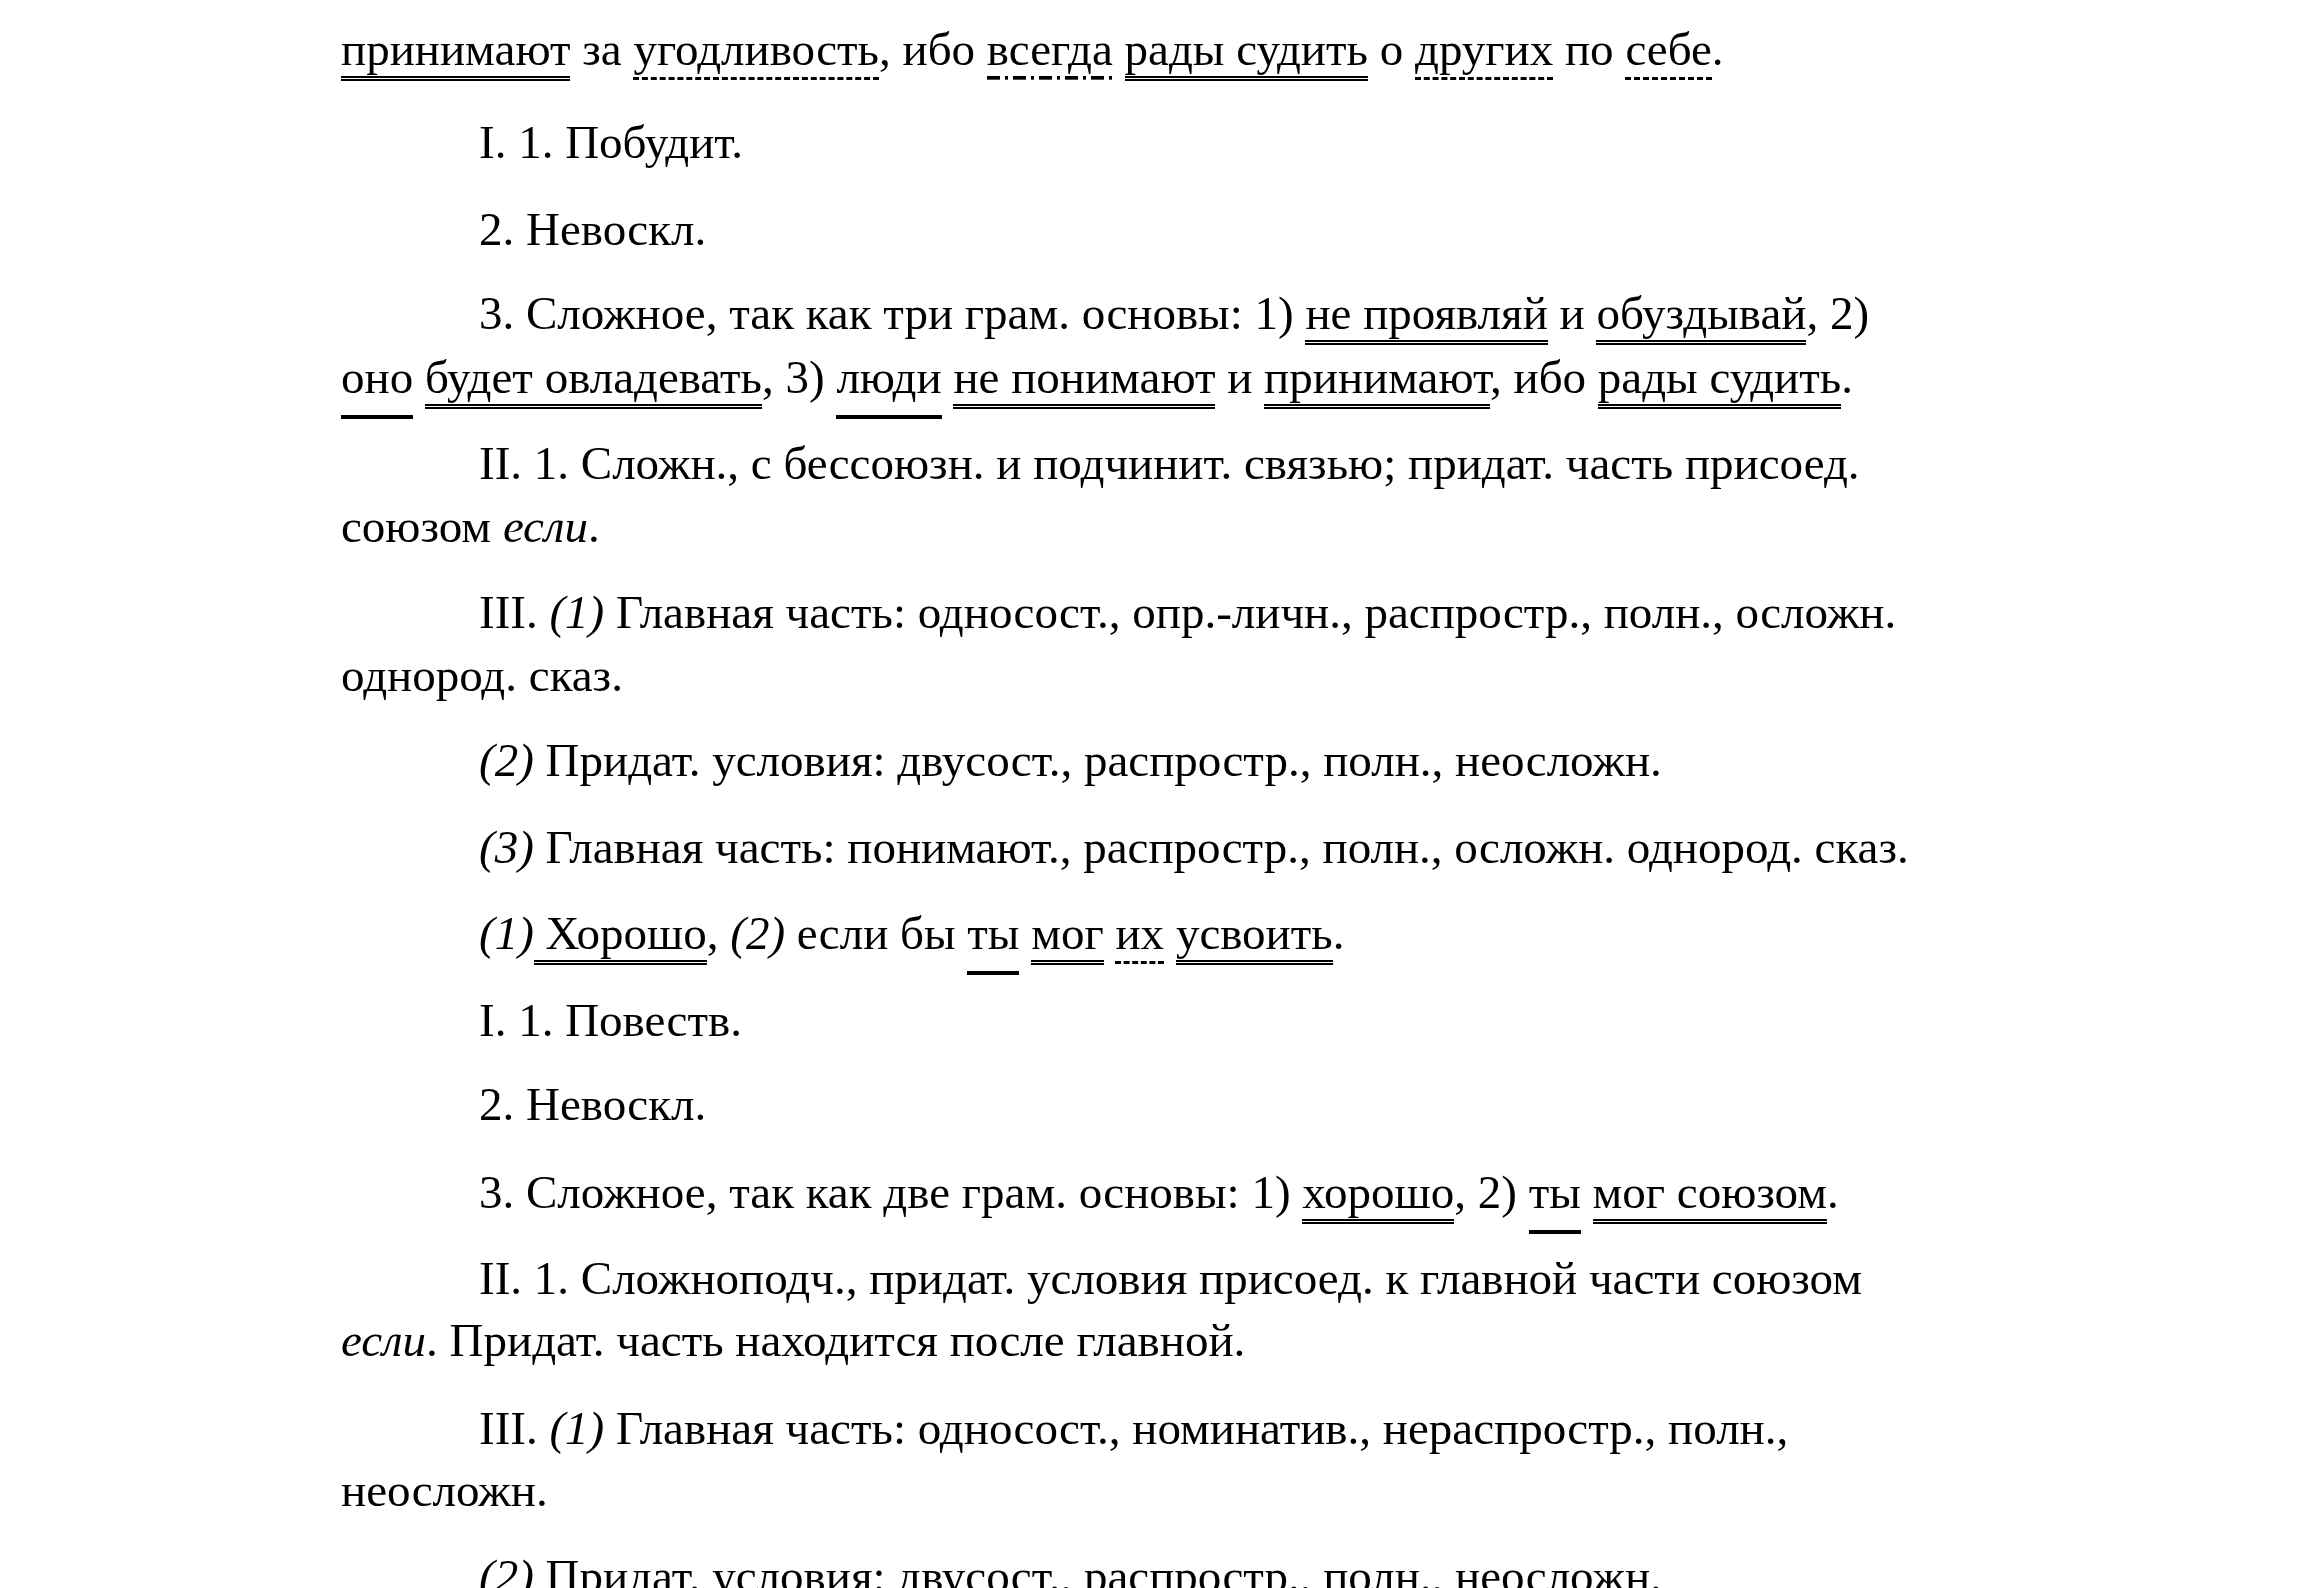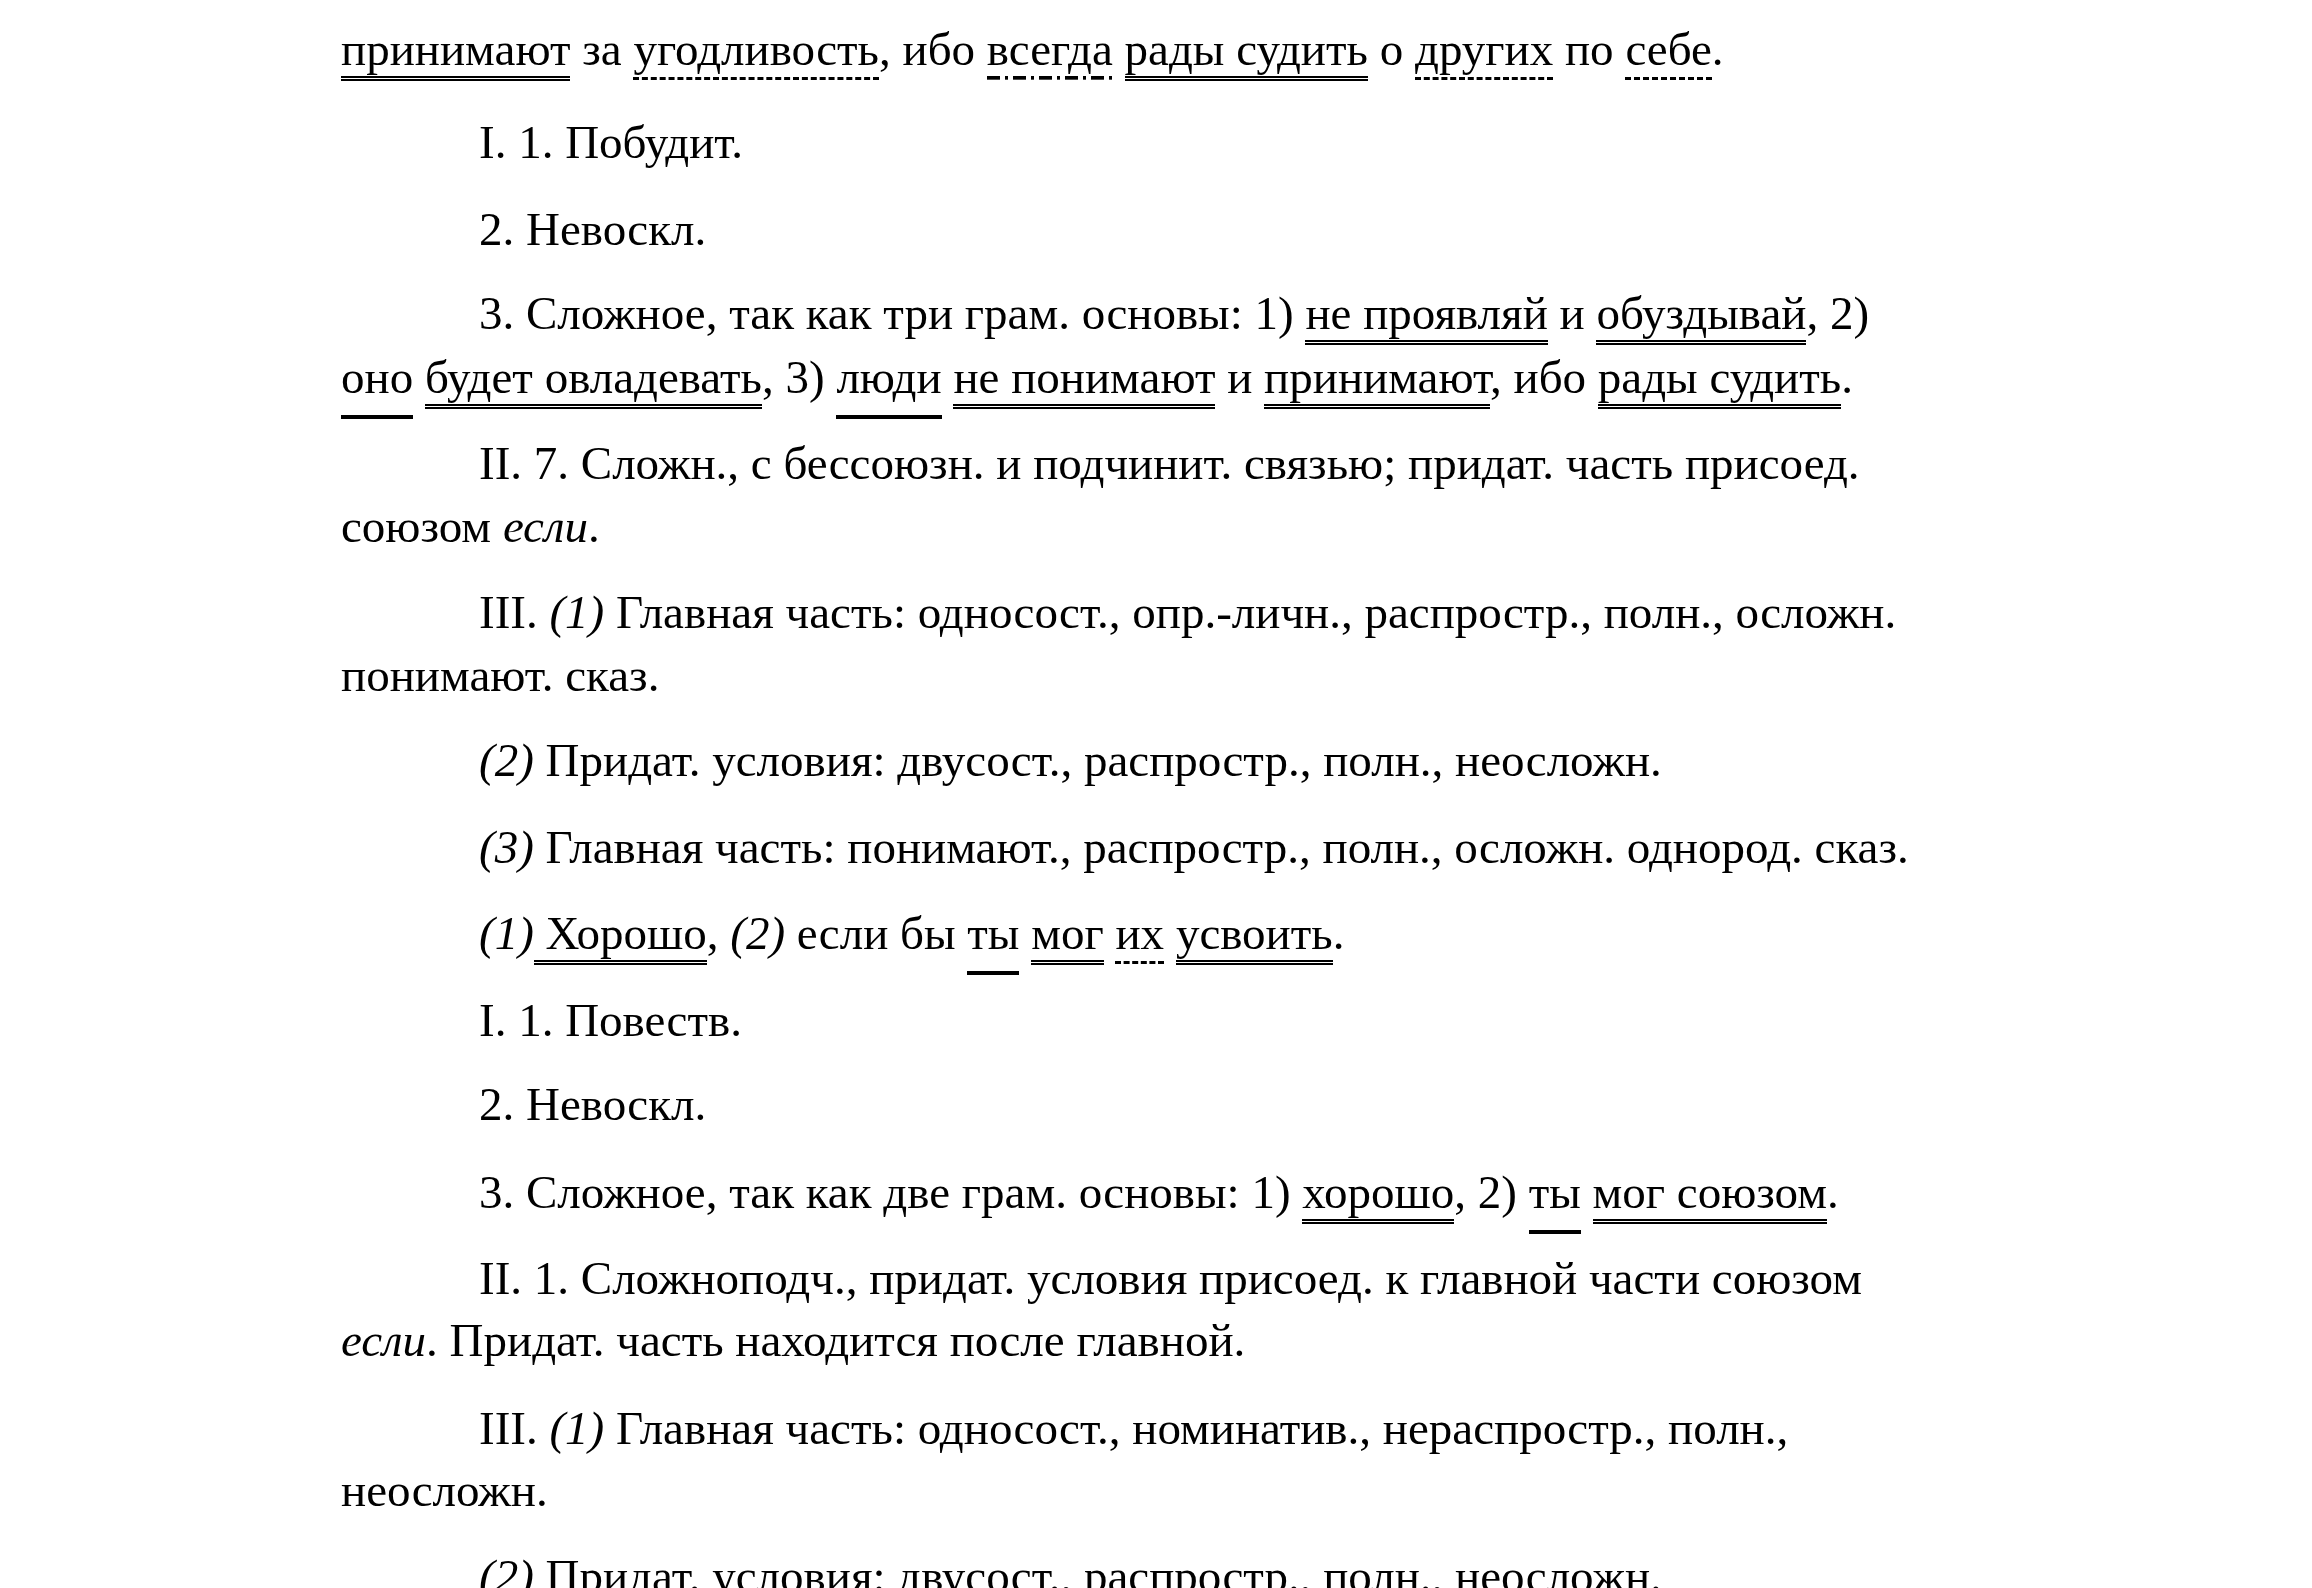--- a/index.html
+++ b/index.html
@@ -30,24 +30,24 @@
 </head>
 <body>
 
 <div class="page">
   <div id="lines">
       <div class="line" style="top: 0px;"><span class="seg u-pred">принимают</span><span class="seg"> за </span><span class="seg u-obj">угодливость</span><span class="seg">, ибо </span><span class="seg u-adv">всегда</span><span class="seg"> </span><span class="seg u-pred">рады судить</span><span class="seg"> о </span><span class="seg u-obj">других</span><span class="seg"> по </span><span class="seg u-obj">себе</span><span class="seg">.</span></div>
       <div class="line indent" style="top: 93px;"><span class="seg">I. 1. Побудит.</span></div>
       <div class="line indent" style="top: 180px;"><span class="seg">2. Невоскл.</span></div>
       <div class="line indent" style="top: 264px;"><span class="seg">3. Сложное, так как три грам. основы: 1) </span><span class="seg u-pred">не проявляй</span><span class="seg"> и </span><span class="seg u-pred">обуздывай</span><span class="seg">, 2)</span></div>
       <div class="line" style="top: 328px;"><span class="seg u-subj">оно</span><span class="seg"> </span><span class="seg u-pred">будет овладевать</span><span class="seg">, 3) </span><span class="seg u-subj">люди</span><span class="seg"> </span><span class="seg u-pred">не понимают</span><span class="seg"> и </span><span class="seg u-pred">принимают</span><span class="seg">, ибо </span><span class="seg u-pred">рады судить</span><span class="seg">.</span></div>
-      <div class="line indent" style="top: 414px;"><span class="seg">II. 7. Сложн., с бессоюзн. и подчинит. связью; придат. часть присоед.</span></div>
+      <div class="line indent" style="top: 414px;"><span class="seg">II. 1. Сложн., с бессоюзн. и подчинит. связью; придат. часть присоед.</span></div>
       <div class="line" style="top: 477px;"><span class="seg">союзом </span><span class="seg i">если</span><span class="seg">.</span></div>
       <div class="line indent" style="top: 563px; text-align: center;"><span class="seg">III. </span><span class="seg i">(1)</span><span class="seg"> Главная часть: односост., опр.-личн., распростр., полн., осложн.</span></div>
-      <div class="line" style="top: 626px;"><span class="seg">понимают. сказ.</span></div>
+      <div class="line" style="top: 626px;"><span class="seg">однород. сказ.</span></div>
       <div class="line indent" style="top: 711px;"><span class="seg i">(2)</span><span class="seg"> Придат. условия: двусост., распростр., полн., неосложн.</span></div>
       <div class="line indent" style="top: 798px;"><span class="seg i">(3)</span><span class="seg"> Главная часть: понимают., распростр., полн., осложн. однород. сказ.</span></div>
       <div class="line indent" style="top: 884px;"><span class="seg i">(1)</span><span class="seg u-pred"> Хорошо</span><span class="seg">, </span><span class="seg i">(2)</span><span class="seg"> если бы </span><span class="seg u-subj">ты</span><span class="seg"> </span><span class="seg u-pred">мог</span><span class="seg"> </span><span class="seg u-obj">их</span><span class="seg"> </span><span class="seg u-pred">усвоить</span><span class="seg">.</span></div>
       <div class="line indent" style="top: 971px;"><span class="seg">I. 1. Повеств.</span></div>
       <div class="line indent" style="top: 1055px;"><span class="seg">2. Невоскл.</span></div>
       <div class="line indent" style="top: 1143px;"><span class="seg">3. Сложное, так как две грам. основы: 1) </span><span class="seg u-pred">хорошо</span><span class="seg">, 2) </span><span class="seg u-subj">ты</span><span class="seg"> </span><span class="seg u-pred">мог союзом</span><span class="seg">.</span></div>
       <div class="line indent" style="top: 1229px; text-align: right;"><span class="seg">II. 1. Сложноподч., придат. условия присоед. к главной части союзом</span></div>
       <div class="line" style="top: 1291px;"><span class="seg i">если</span><span class="seg">. Придат. часть находится после главной.</span></div>
       <div class="line indent" style="top: 1379px;"><span class="seg">III. </span><span class="seg i">(1)</span><span class="seg"> Главная часть: односост., номинатив., нераспростр., полн.,</span></div>
       <div class="line" style="top: 1441px;"><span class="seg">неосложн.</span></div>

